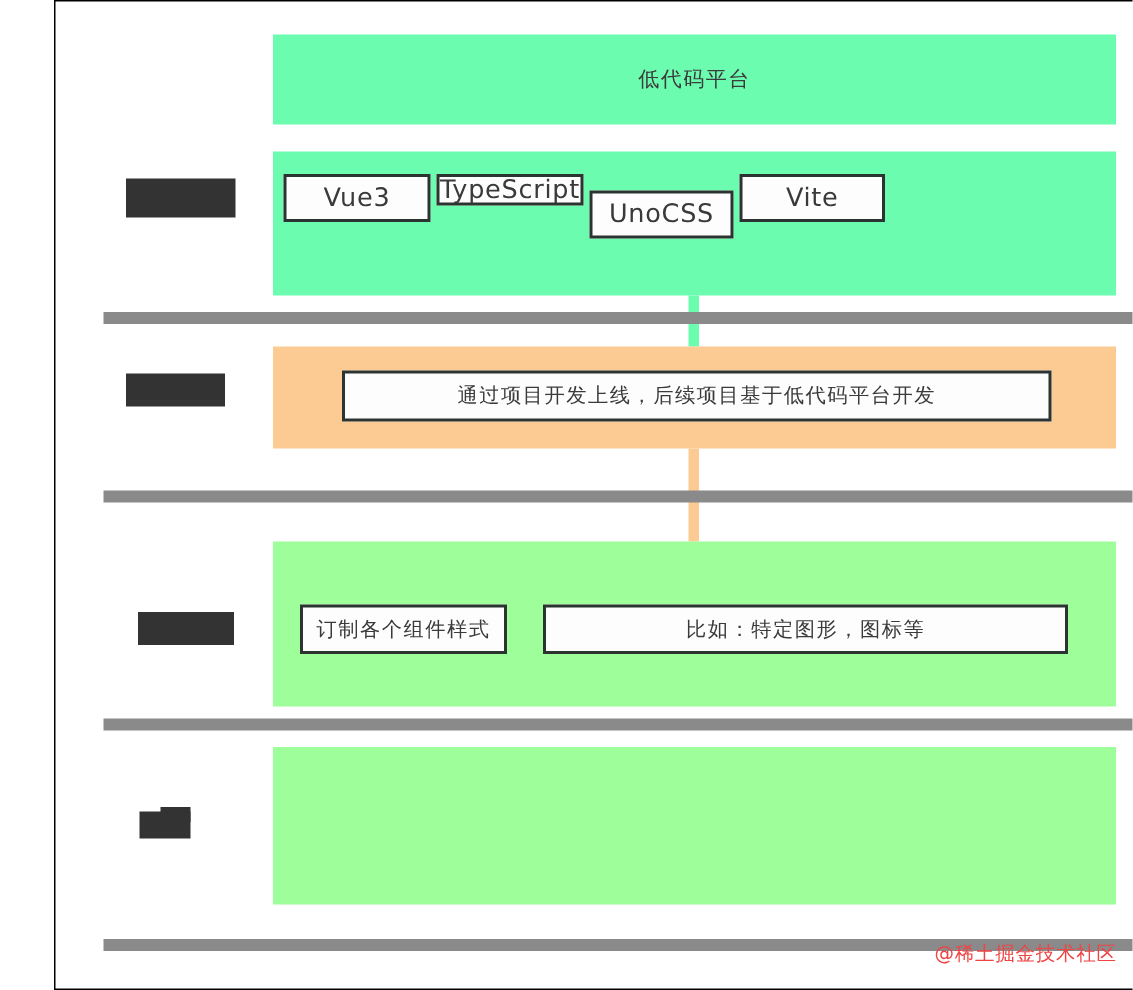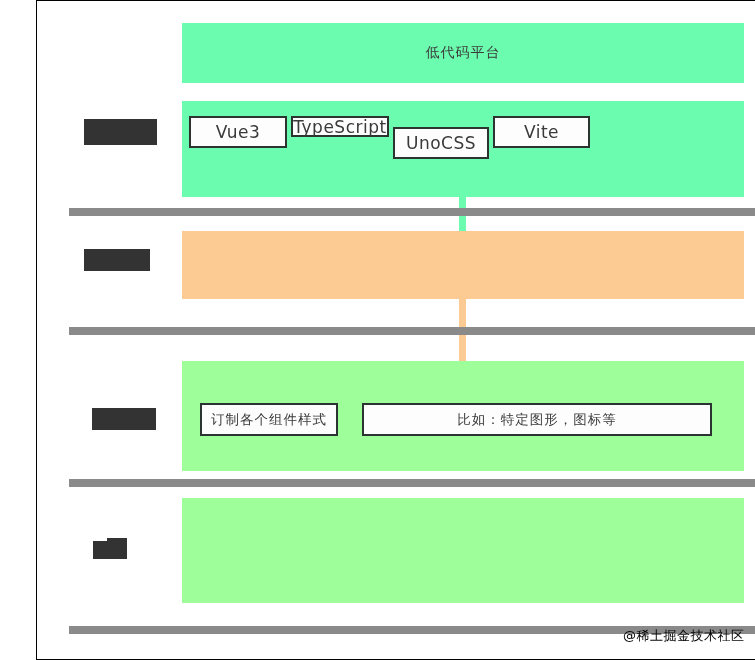--- a/index.html
+++ b/index.html
@@ -89,21 +89,21 @@
     position: absolute;
     width: 7px;
   }
   .conn-mint   { background: #6CFCAF; }
   .conn-orange { background: #FCCB94; }
 
   
   .watermark {
     position: absolute;
     font-size: 13px;
-    color: #000000;
+    color: #ef4444;
     letter-spacing: 0.5px;
     white-space: nowrap;
     user-select: none;
     text-align: center;
   }
 </style>
 </head>
 <body>
 
 <div id="canvas">
@@ -130,20 +130,23 @@
   </div>
 
   <div class="connector conn-mint" style="left:422px; top:196px; height:34px;"></div>
 
   <div class="sep" style="left:32px; top:207px; width:690px;"></div>
 
   <div class="band band-orange" style="left:145px; top:230px; width:562px; height:68px;"></div>
 
   <div class="redact" style="left:47px; top:248px; width:66px; height:22px;"></div>
 
+  <div class="node node-cn" style="left:191px; top:246px; width:473px; height:34px;">
+    <span>通过项目开发上线，后续项目基于低代码平台开发</span>
+  </div>
 
   <div class="connector conn-orange" style="left:422px; top:298px; height:62px;"></div>
 
   <div class="sep" style="left:32px; top:326px; width:690px;"></div>
 
   <div class="band band-green" style="left:145px; top:360px; width:562px; height:110px;"></div>
 
   <div class="redact" style="left:55px; top:407px; width:64px; height:22px;"></div>
 
   <div class="node node-cn" style="left:163px; top:402px; width:138px; height:33px;font-family:Liberation Serif, serif;">

